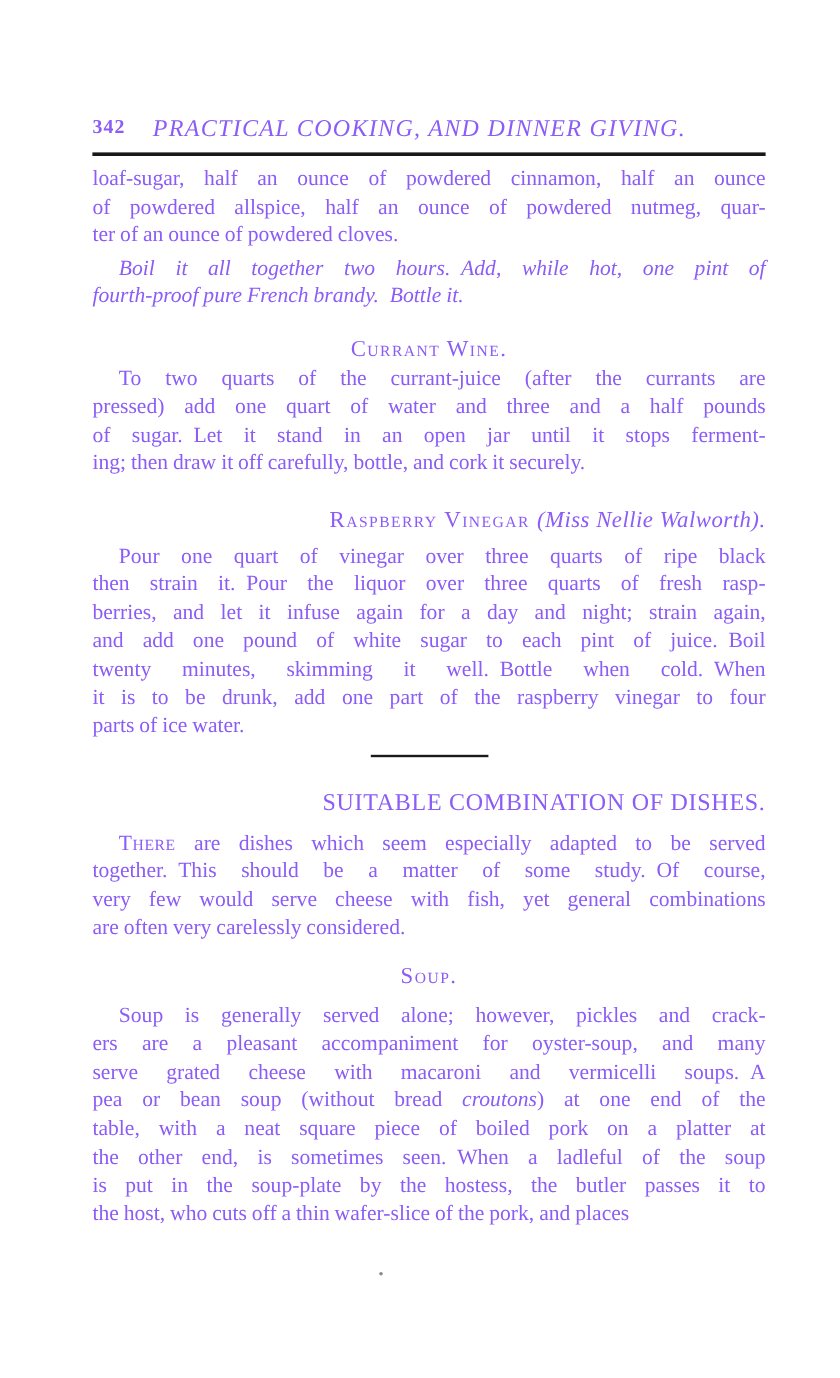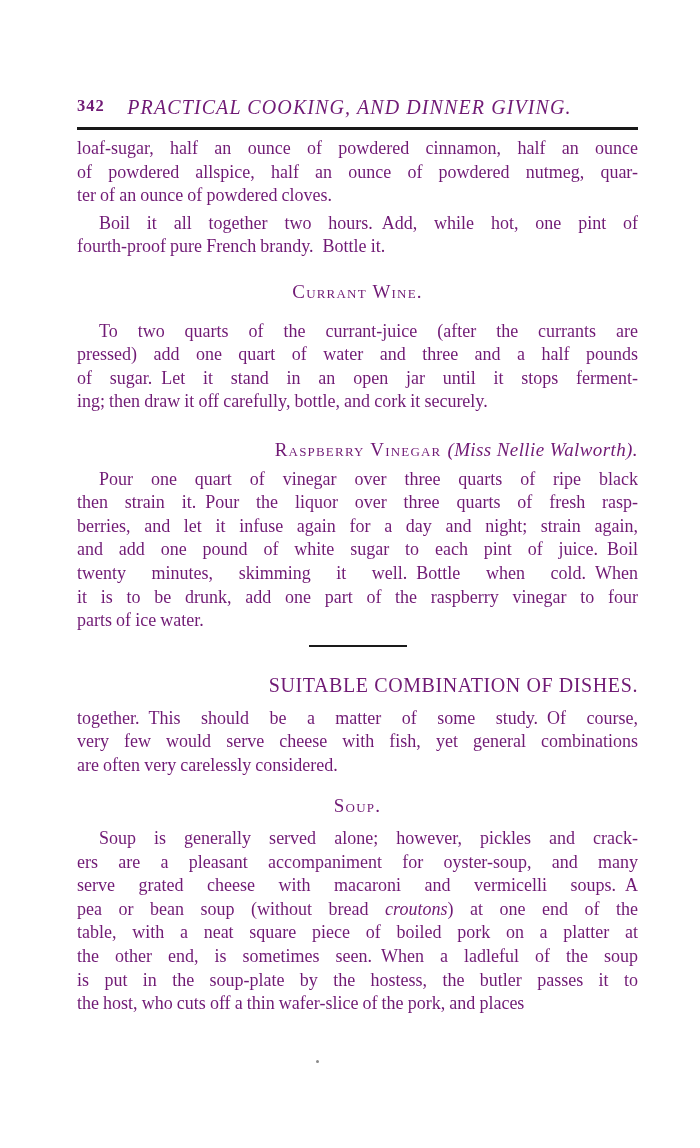--- a/index.html
+++ b/index.html
@@ -2,21 +2,21 @@
 <html><head>
 <meta charset="utf-8">
 <style>
   html,body { margin:0; padding:0; background:#ffffff; }
   .page {
     position:relative;
     width:700px; height:1148px;
     background:#ffffff;
     overflow:hidden;
     font-family:"Liberation Serif", serif;
-    color:#701a75;
+    color:#8b5cf6;
   }
 
   
   .page-header { position:absolute; left:77px; top:95px; width:561px; height:22px; }
   .pageno { position:absolute; left:0; top:1px; font-size:16.5px; font-weight:700; letter-spacing:1px; }
   .running-title {
     text-align:center; font-style:italic; font-size:20px;
     letter-spacing:1.1px; margin:0 28px 0 12px; padding-top:1px;
     white-space:nowrap;
   }
@@ -27,29 +27,29 @@
 
   .bl {
     font-size:18px; line-height:23.6px;
     text-align:justify; text-align-last:justify;
     word-spacing:-0.4px;
   }
   .bl.end { text-align-last:left; }
   .indent { text-indent:22px; }
 
   .para { margin:0; }
-  .para-boil { margin-top:4px; }
+  .para-boil { margin-top:4px;font-style:italic; }
 
   .sc-heading {
     font-variant:small-caps;
     font-size:19px; line-height:23.6px;
     text-align:center; letter-spacing:1.2px;
     font-weight:400; margin:0;
   }
-  .h-currant  { margin:21px 0 16px 0; }
+  .h-currant  { margin:21px 0 0 0; }
   .h-raspberry{ margin:24px 0 6px 0;text-align:right; }
   .h-soup     { margin:17px 0 9px 0;text-align:center; }
   .attrib { font-variant:normal; font-style:italic; letter-spacing:0.4px; }
 
   .caps-heading {
     font-size:20px; line-height:28px;
     text-align:right; letter-spacing:0.6px;
     font-weight:400; margin:24px 0 8px 0;
   }
 
@@ -100,20 +100,21 @@
       <div class="bl">and add one pound of white sugar to each pint of juice. Boil</div>
       <div class="bl">twenty minutes, skimming it well. Bottle when cold. When</div>
       <div class="bl">it is to be drunk, add one part of the raspberry vinegar to four</div>
       <div class="bl end">parts of ice water.</div>
     </div>
 
     <div class="divider"></div>
 
     <h2 class="caps-heading">SUITABLE COMBINATION OF DISHES.</h2>
     <div class="para">
+      <div class="bl indent"><span class="sc">There</span><span> are dishes which seem especially adapted to be served</span></div>
       <div class="bl">together. This should be a matter of some study. Of course,</div>
       <div class="bl">very few would serve cheese with fish, yet general combinations</div>
       <div class="bl end">are often very carelessly considered.</div>
     </div>
 
     <h3 class="sc-heading h-soup">Soup.</h3>
     <div class="para">
       <div class="bl indent">Soup is generally served alone; however, pickles and crack-</div>
       <div class="bl">ers are a pleasant accompaniment for oyster-soup, and many</div>
       <div class="bl">serve grated cheese with macaroni and vermicelli soups. A</div>

